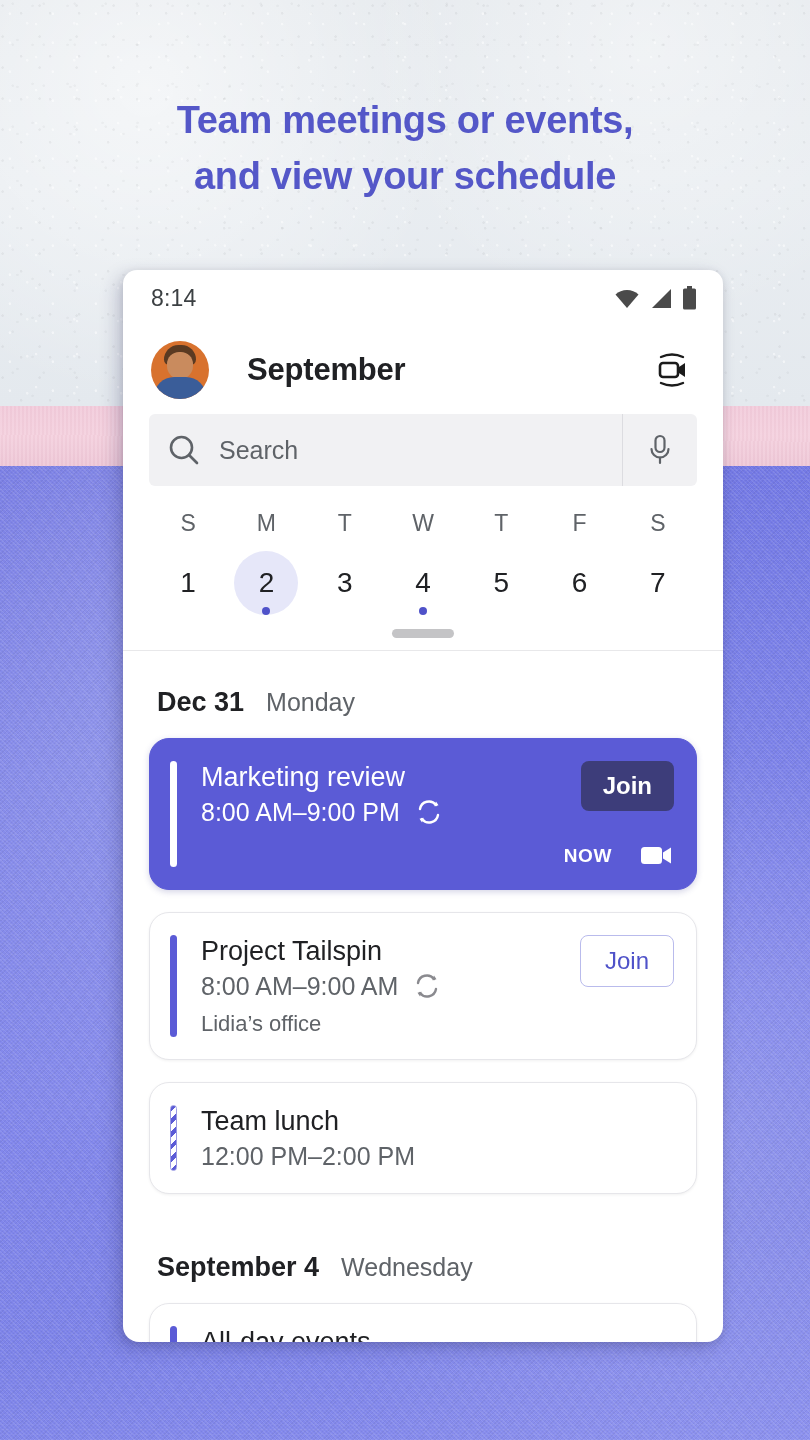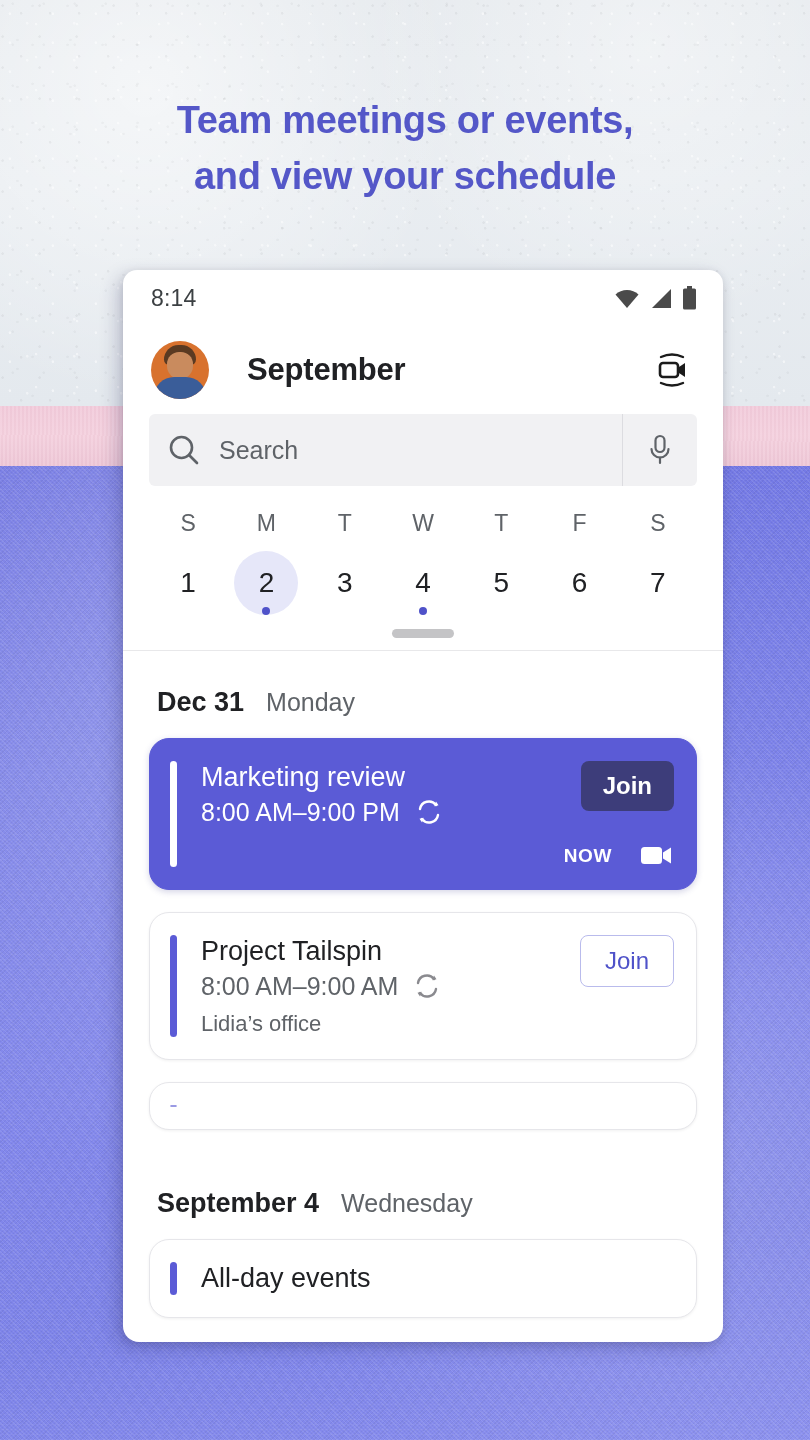--- a/index.html
+++ b/index.html
@@ -366,20 +366,26 @@
         </div>
         <div class="evt-loc">Lidia’s office</div>
       </div>
       <div class="cardright">
         <button class="join-outline">Join</button>
       </div>
     </div>
 
     <div class="card">
       <div class="bar striped"></div>
+      <div class="cardbody">
+        <div class="evt-title">Team lunch</div>
+        <div class="evt-time">
+          <span>12:00 PM–2:00 PM</span>
+        </div>
+      </div>
     </div>
 
     <div class="dayhdr">
       <span class="d">September 4</span>
       <span class="w">Wednesday</span>
     </div>
 
     <div class="card">
       <div class="bar"></div>
       <div class="cardbody">

